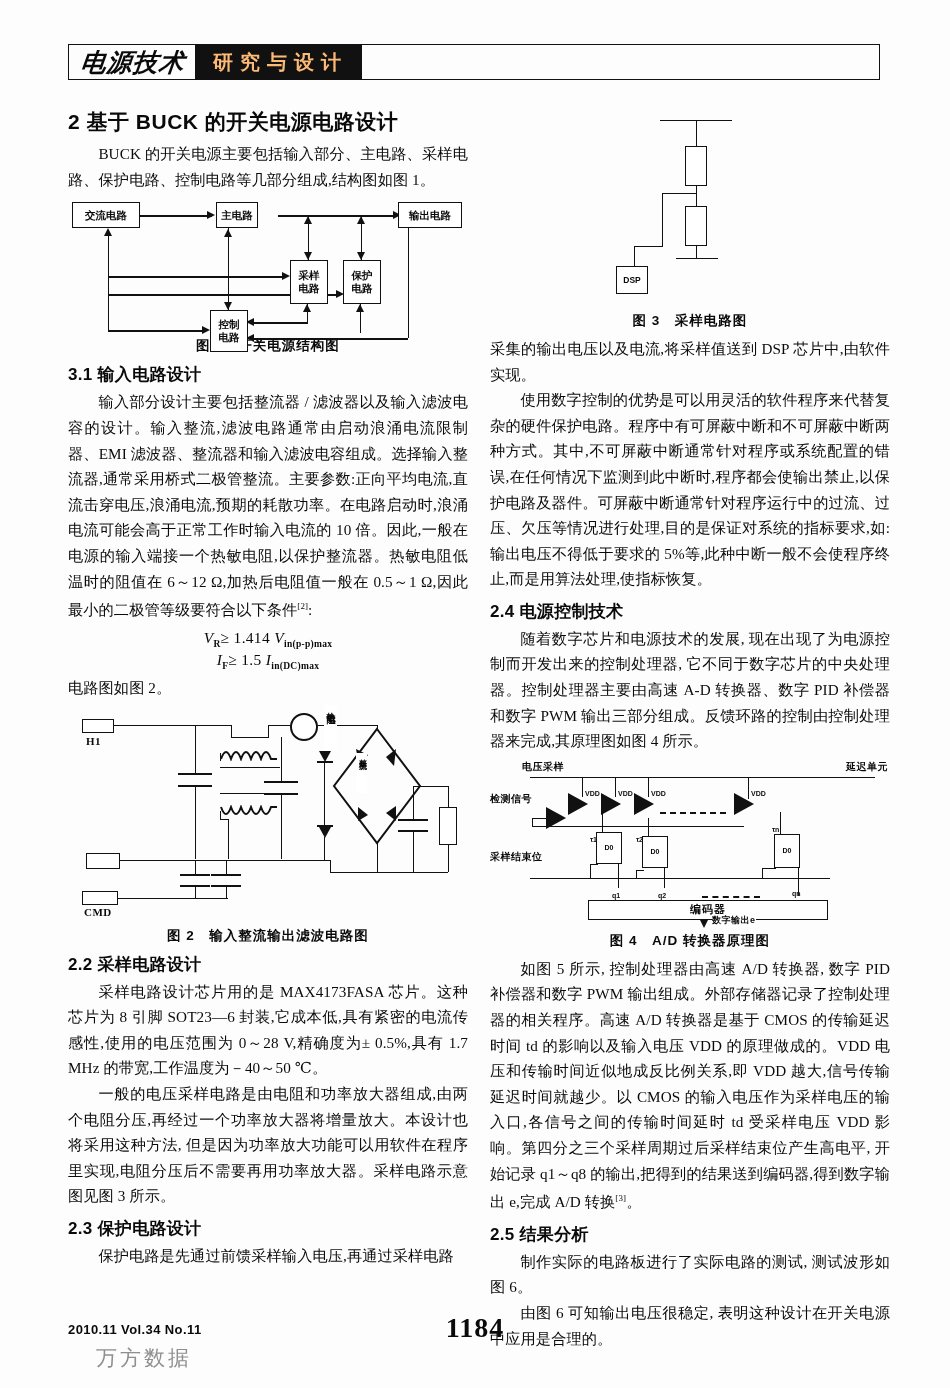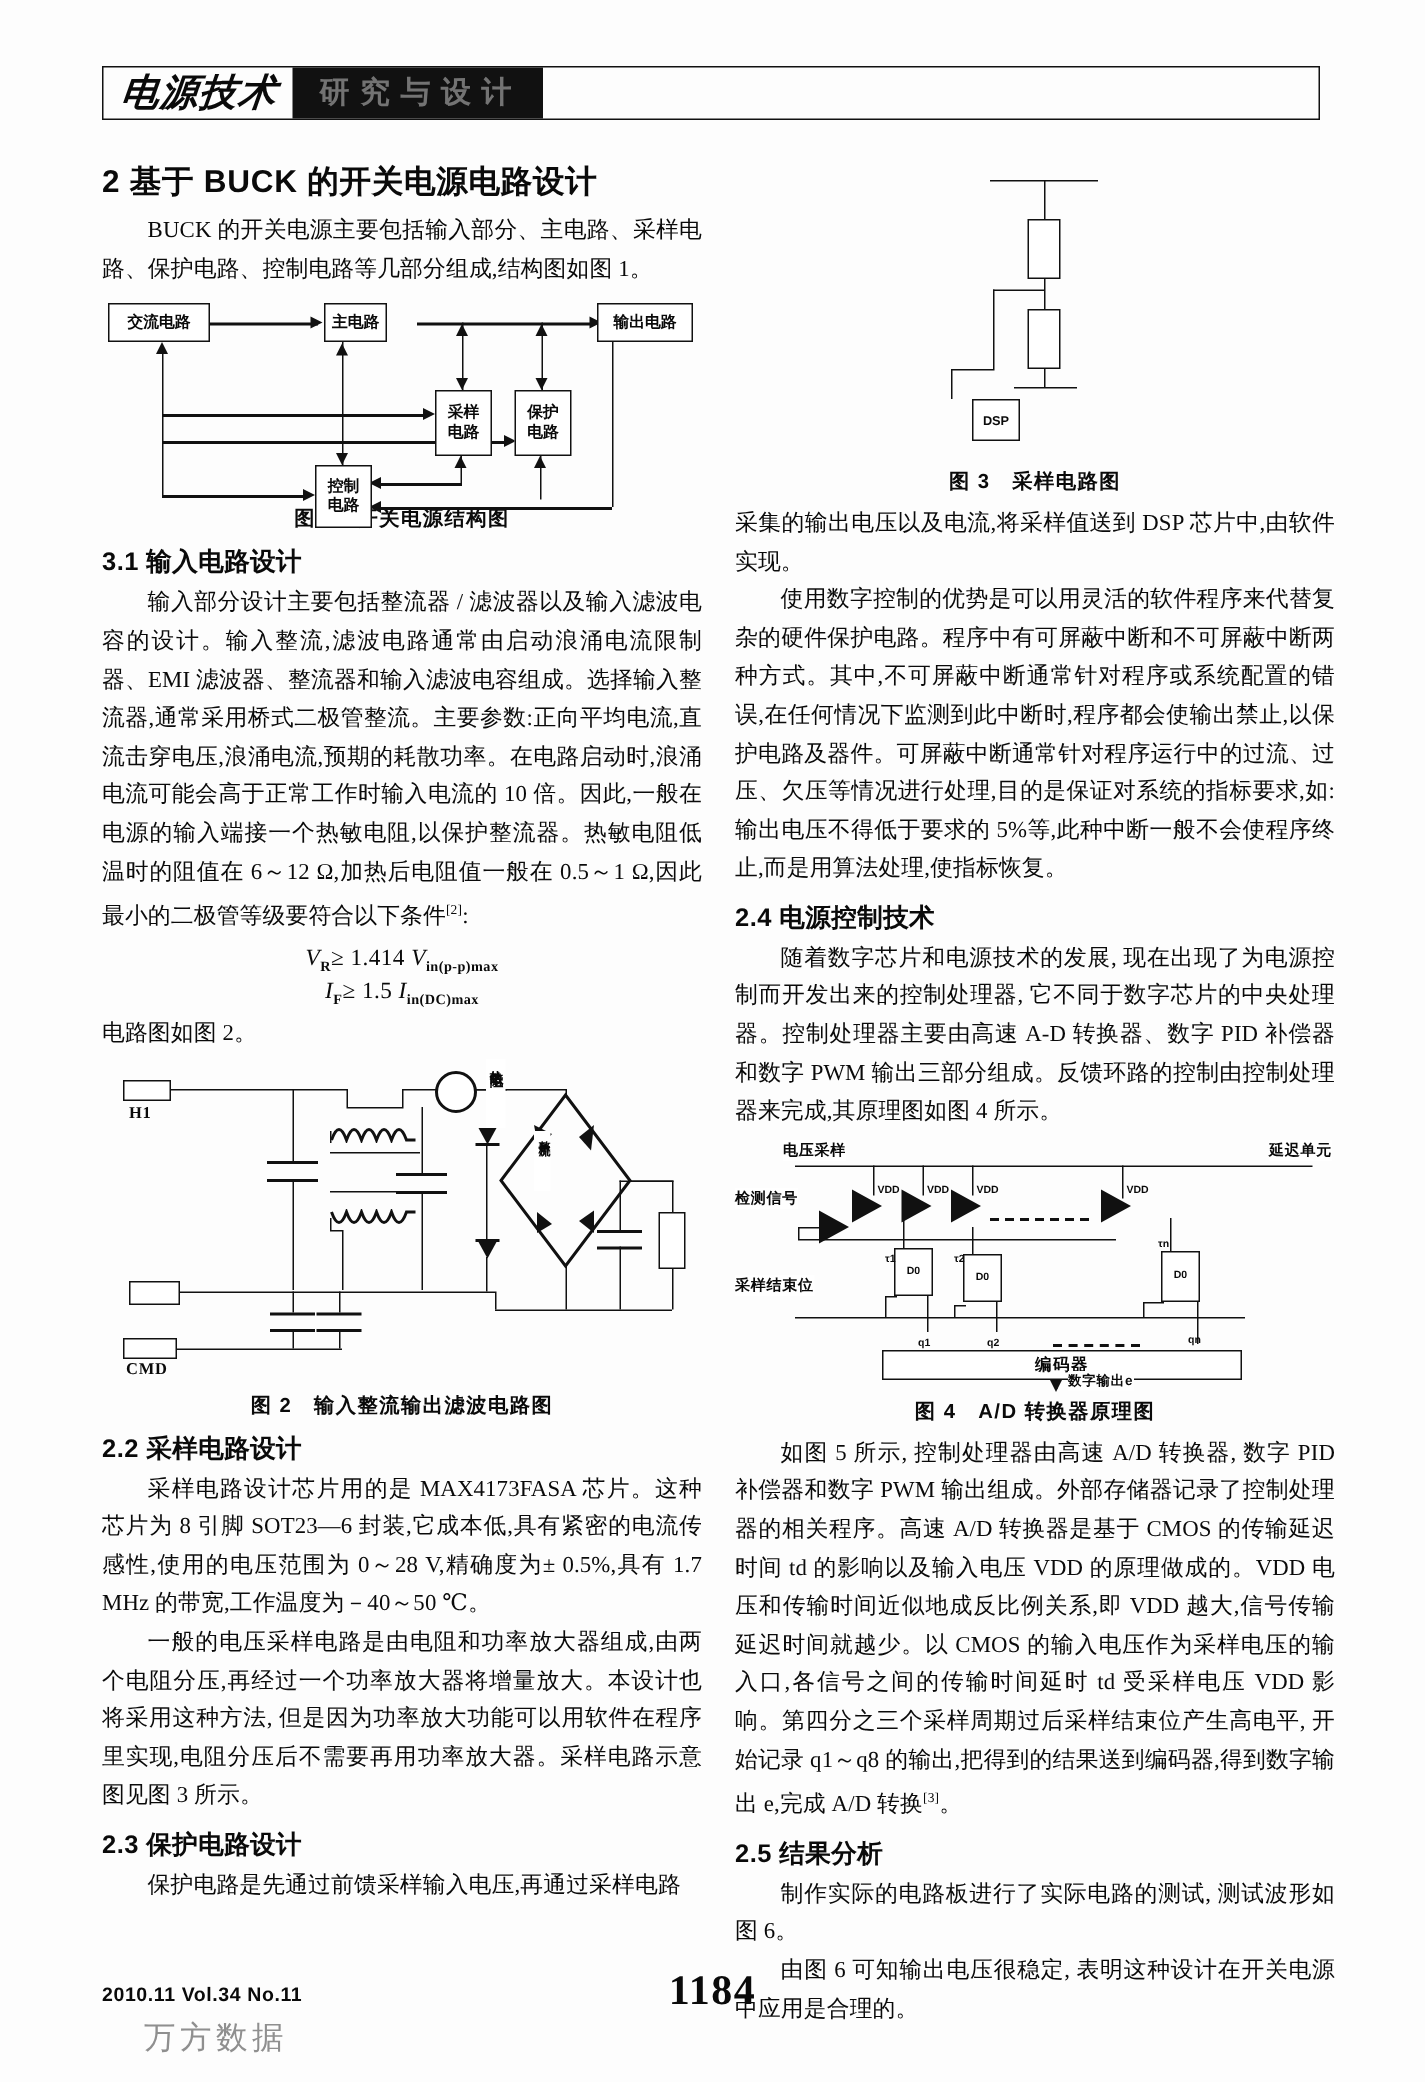--- a/index.html
+++ b/index.html
@@ -41,21 +41,21 @@
     font-style: italic;
     letter-spacing: 1px;
     padding: 0 10px 0 12px;
     display: flex;
     align-items: center;
     line-height: 1;
     transform: skewX(-6deg);
   }
   .masthead-section {
     background: #111;
-    color: #737373;
+    color: #fdba74;
     font-weight: bold;
     font-size: 20px;
     letter-spacing: 7px;
     padding: 0 14px 0 18px;
     display: flex;
     align-items: center;
     line-height: 1;
   }
   .masthead-rest {
     flex: 1;
@@ -227,21 +227,20 @@
     border: 1.6px solid #111;
     background: #fff;
     font-family: "Liberation Sans", "DejaVu Sans", sans-serif;
     font-size: 8.5px;
     font-weight: bold;
     display: flex;
     align-items: center;
     justify-content: center;
     box-sizing: border-box;
     z-index: 3;
-    margin-left: 32px;
   }
 
   
   .fig4 {
     position: relative;
     width: 400px;
     height: 168px;
     margin: 6px 0 0 0;
   }
   .f4lbl {

